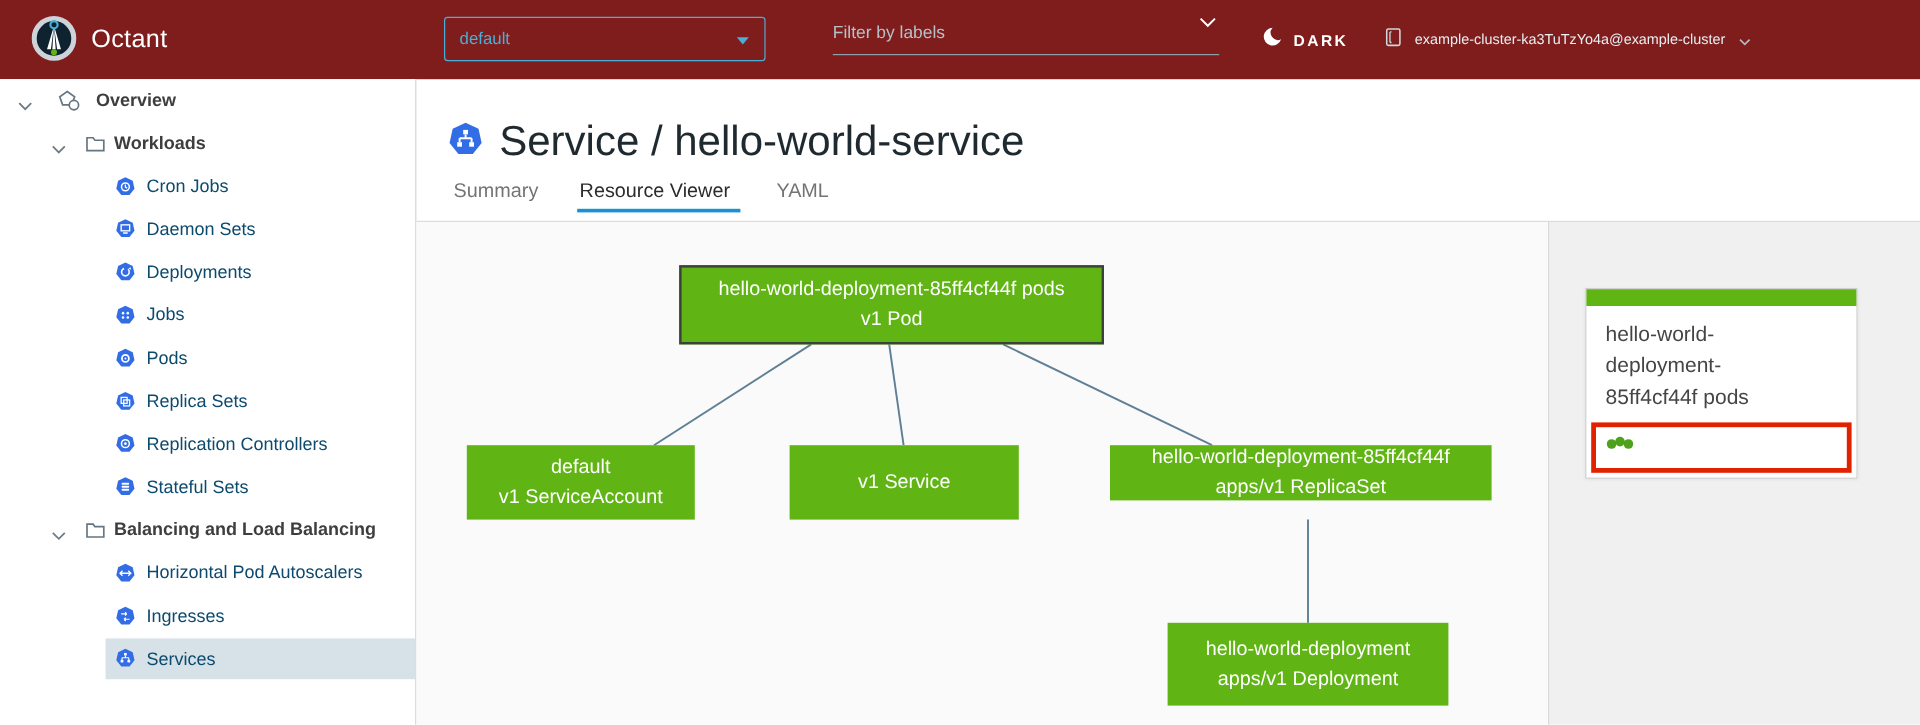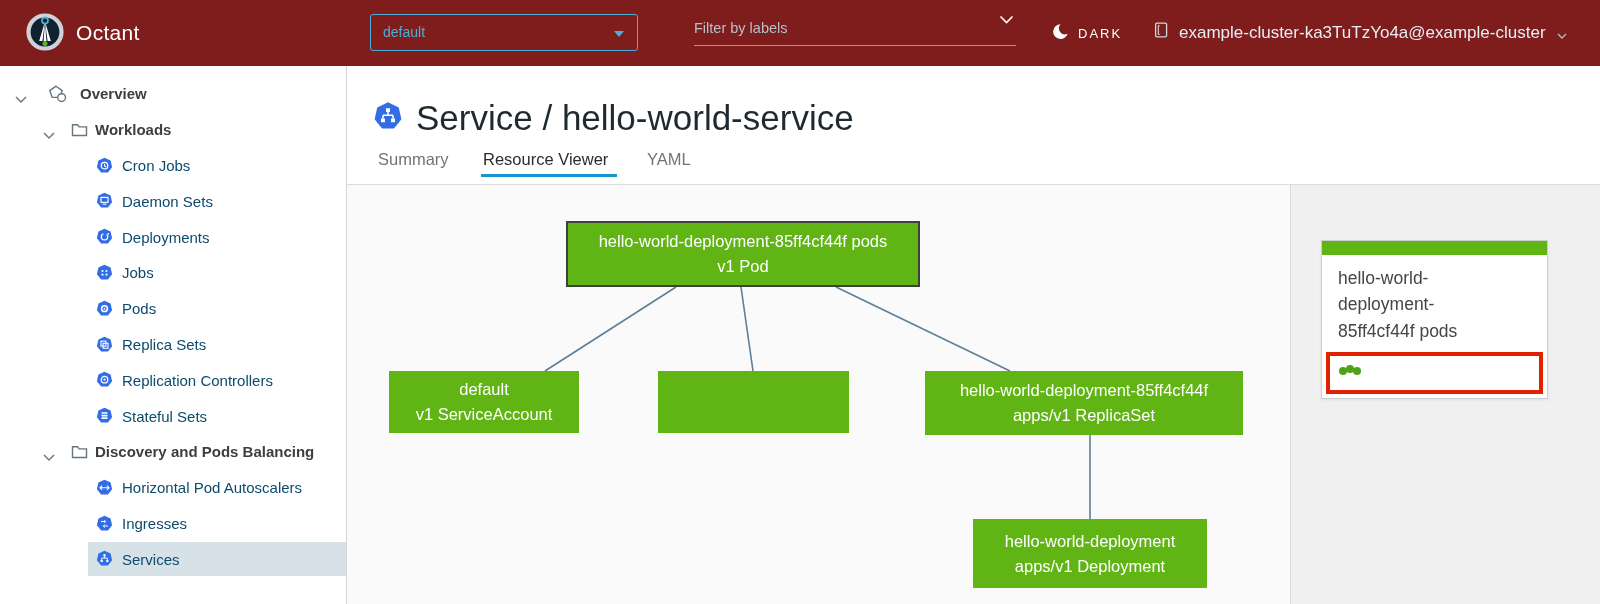--- a/index.html
+++ b/index.html
@@ -20,27 +20,27 @@
   .ns-caret { position:absolute; right:13px; top:16px; width:0; height:0;
     border-left:5px solid transparent; border-right:5px solid transparent; border-top:6px solid #49afd9; }
   .filter-wrap { position:absolute; left:694px; top:11px; width:322px; height:35px;
     border-bottom:1px solid #8da0ab; display:flex; }
   .filter-input { flex:1; background:transparent; border:none; outline:none;
     color:#c6d1d8; font-size:14.5px; font-family:inherit; }
   .filter-input::placeholder { color:#b4c1c9; opacity:1; }
   .filter-chev { margin-right:2px; }
   .dark-toggle { position:absolute; left:1052px; top:0; height:66px; display:flex;
     align-items:center; gap:9px; color:#fff; cursor:pointer; }
-  .dark-label { font-size:13px; font-weight:normal; letter-spacing:2px; }
+  .dark-label { font-size:13px; font-weight:bold; letter-spacing:2px; }
   .cluster-group { position:absolute; left:1152px; top:0; height:66px; display:flex;
-    align-items:center; gap:9px; color:#e7edf1; font-size:17px; cursor:pointer; }
+    align-items:center; gap:9px; color:#e7edf1; font-size:12px; cursor:pointer; }
   .cluster-chev { margin-left:2px; margin-top:3px; }
   
   .sidebar { position:absolute; left:0; top:66px; width:347px; bottom:0; background:#fff;
-    border-right:1px solid #d4d4d4; padding-top:10px; }
+    border-right:1px solid #d4d4d4; padding-top:0; }
   .nav-row { position:relative; height:35.8px; display:flex; align-items:center;
     font-size:15px; color:#0c4a6e; cursor:pointer; }
   .nav-row.bold { font-weight:bold; color:#3e3e3e; }
   .nav-row .chev  { position:absolute; left:14px; top:14px; }
   .nav-row.sec .chev { left:42px; }
   .ic-overview { position:absolute; left:48px; top:8px; }
   .ic-folder   { position:absolute; left:71px; top:11px; }
   .k8s { position:absolute; left:96px; top:9px; }
   .nav-row .lbl { position:relative; z-index:2; }
   .nav-row.top  .lbl { margin-left:80px; }
@@ -61,21 +61,21 @@
   
   .graph { position:absolute; left:347px; top:185px; width:943px; height:419px; background:#fafafa; }
   .edges { position:absolute; left:0; top:0; }
   .node { position:absolute; background:#60b515; color:#fff; text-align:center;
     display:flex; flex-direction:column; justify-content:center;
     font-size:16.5px; line-height:1.5; cursor:pointer; }
   .node.selected { border:2px solid #3a423a; }
   .node-pod     { left:219px; top:36px;  width:354px; height:66px; }
   .node-sa      { left:42px;  top:186px; width:190px; height:62px; }
   .node-svc     { left:311px; top:186px; width:191px; height:62px; }
-  .node-rs      { left:578px; top:186px; width:318px; height:64px; }
+  .node-rs      { left:578px; top:186px; width:318px; height:46px; }
   .node-deploy  { left:626px; top:334px; width:234px; height:69px; }
   
   .panel { position:absolute; left:1290px; top:185px; right:0; bottom:0; background:#f0f0f0;
     border-left:1px solid #dadada; }
   .card { position:absolute; left:30px; top:55px; width:227px; background:#fff;
     border:1px solid #cfcfcf; box-shadow:0 1px 3px rgba(0,0,0,.07); }
   .card-bar { height:14px; background:#60b515; }
   .card-title { padding:10px 16px 8px; width:196px; font-size:17.5px; color:#454545; line-height:1.5; }
   .status-box { margin:0 4px 4px; border:4px solid #e12200; height:42px; padding:5px 9px; cursor:pointer; }
   .dot { display:inline-block; width:8px; height:8px; border-radius:50%; background:#4ea11a; margin-right:-1px; }
@@ -248,21 +248,21 @@
 
   <div class="nav-row sec bold">
     <span class="chev">
       <svg width="14" height="8" viewBox="0 0 14 8">
           <path d="M2 1 L7 6 L12 1" stroke="#6e7b83" stroke-width="1.5" fill="none"></path>
         </svg></span>
     <span class="ic-folder">
       <svg width="17" height="14" viewBox="0 0 17 14">
           <path d="M1.5 12.5 V1.8 H6.6 L8.1 3.9 H15.5 V12.5 Z" fill="none" stroke="#667680" stroke-width="1.4"></path>
         </svg></span>
-    <span class="lbl">Discovery and Pods Balancing</span>
+    <span class="lbl">Balancing and Load Balancing</span>
   </div>
 
   <div class="nav-row item">
     <span class="k8s">
       <svg width="17" height="17" viewBox="0 0 24 24">
           <path d="M12 1 20.6 5.1 22.7 14.5 16.8 21.9 7.2 21.9 1.3 14.5 3.4 5.1 Z" fill="#326de6"></path>
         <path d="M6 12.3 h12 M8.6 9.3 l-3 3 3 3 M15.4 9.3 l3 3 -3 3" stroke="#fff" stroke-width="1.5" fill="none"></path>
         </svg></span>
     <span class="lbl">Horizontal Pod Autoscalers</span>
   </div>
@@ -319,20 +319,21 @@
 
   <div class="node node-pod selected">
     <span>hello-world-deployment-85ff4cf44f pods</span>
     <span>v1 Pod</span>
   </div>
   <div class="node node-sa">
     <span>default</span>
     <span>v1 ServiceAccount</span>
   </div>
   <div class="node node-svc">
+    <span>v1 Service</span>
   </div>
   <div class="node node-rs">
     <span>hello-world-deployment-85ff4cf44f</span>
     <span>apps/v1 ReplicaSet</span>
   </div>
   <div class="node node-deploy">
     <span>hello-world-deployment</span>
     <span>apps/v1 Deployment</span>
   </div>
 </div>

